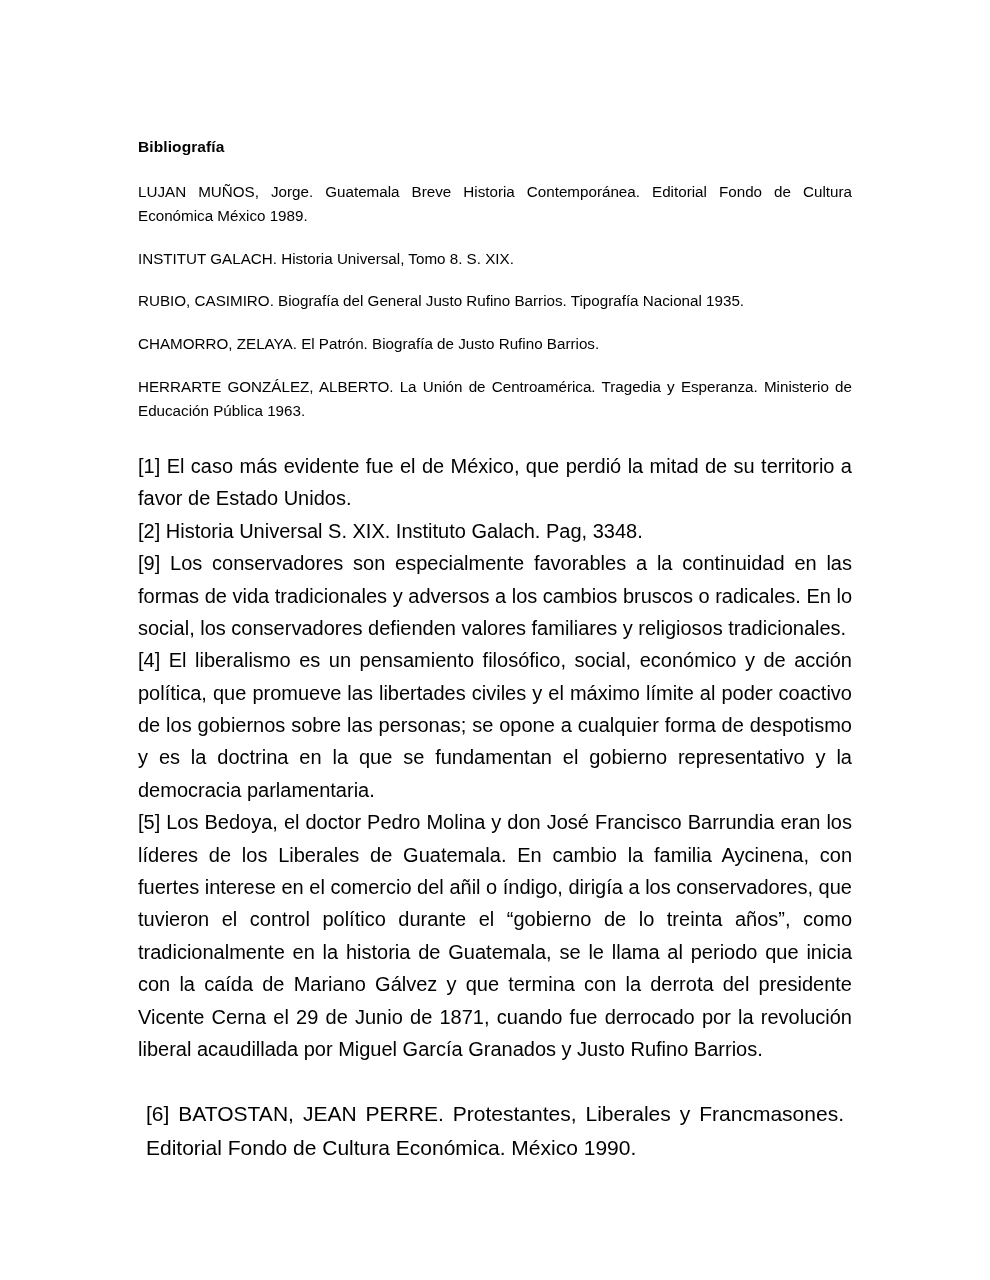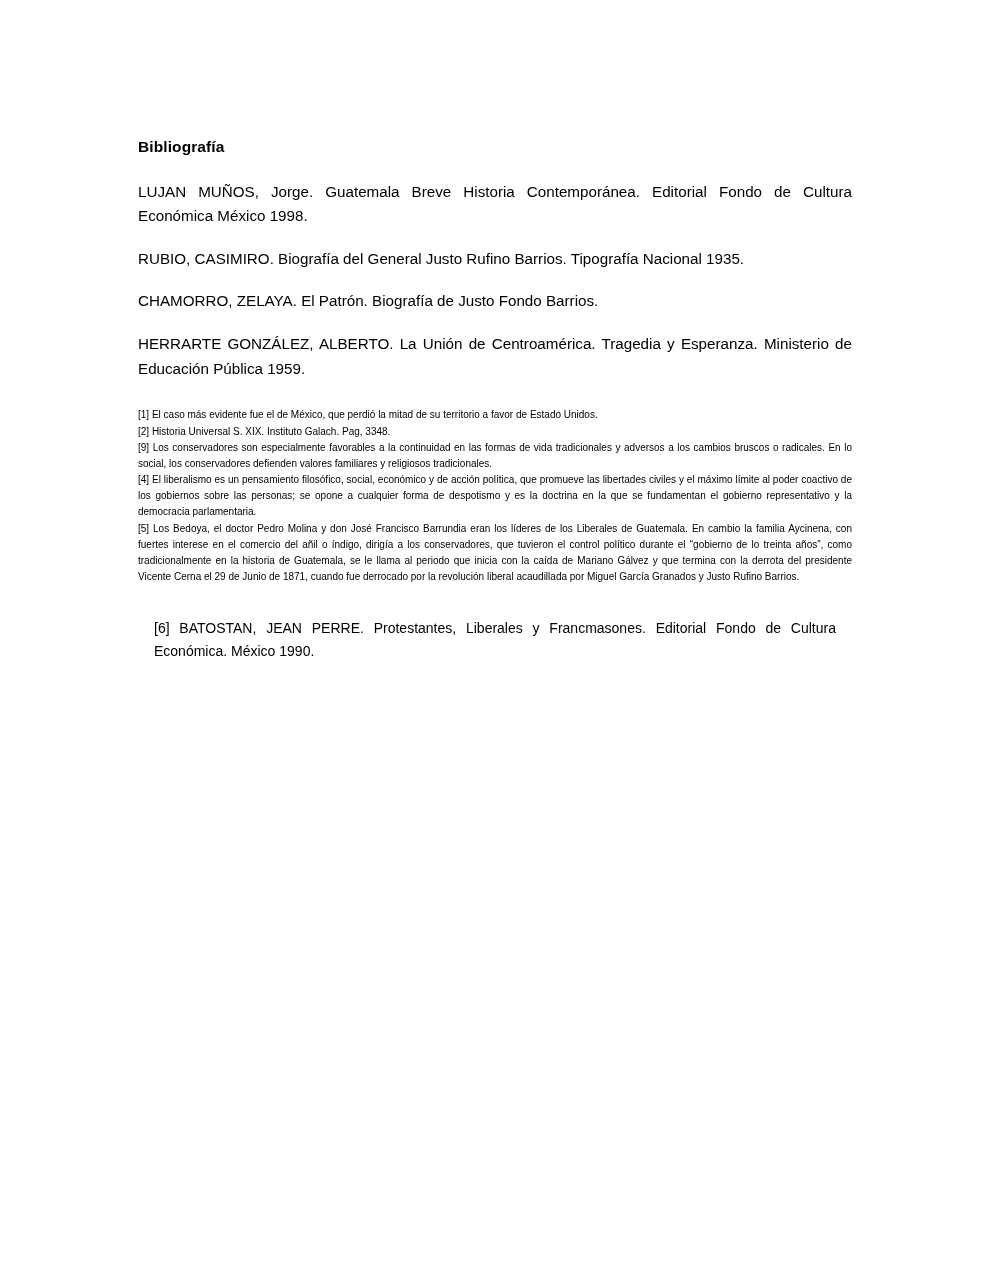--- a/index.html
+++ b/index.html
@@ -31,47 +31,48 @@
   .ref-para {
     font-size: 15.2px;
     line-height: 1.62;
     text-align: justify;
     margin: 0 0 18px 0;
   }
   .notes-block {
     margin-top: 26px;
   }
   .note-para {
-    font-size: 10px;
+    font-size: 20px;
     line-height: 1.62;
     text-align: justify;
     margin: 0 0 0 0;
   }
   .note-para.spaced-after {
     margin-bottom: 32px;
   }
   .last-note {
-    font-size: 14px;
+    font-size: 21px;
     line-height: 1.62;
     text-align: justify;
-    margin: 16px;
+    margin: 8px;
   }
 </style>
 </head>
 <body>
 
 <div class="page">
 
   <h1 class="doc-title">Bibliografía</h1>
 
   <div class="references">
-    <p class="ref-para">LUJAN MUÑOS, Jorge. Guatemala Breve Historia Contemporánea. Editorial Fondo de Cultura Económica México 1998.</p>
+    <p class="ref-para">LUJAN MUÑOS, Jorge. Guatemala Breve Historia Contemporánea. Editorial Fondo de Cultura Económica México 1989.</p>
+    <p class="ref-para">INSTITUT GALACH. Historia Universal, Tomo 8. S. XIX.</p>
     <p class="ref-para">RUBIO, CASIMIRO. Biografía del General Justo Rufino Barrios. Tipografía Nacional 1935.</p>
-    <p class="ref-para">CHAMORRO, ZELAYA. El Patrón. Biografía de Justo Fondo Barrios.</p>
-    <p class="ref-para">HERRARTE GONZÁLEZ, ALBERTO. La Unión de Centroamérica. Tragedia y Esperanza. Ministerio de Educación Pública 1959.</p>
+    <p class="ref-para">CHAMORRO, ZELAYA. El Patrón. Biografía de Justo Rufino Barrios.</p>
+    <p class="ref-para">HERRARTE GONZÁLEZ, ALBERTO. La Unión de Centroamérica. Tragedia y Esperanza. Ministerio de Educación Pública 1963.</p>
   </div>
 
   <div class="notes-block">
     <p class="note-para">[1] El caso más evidente fue el de México, que perdió la mitad de su territorio a favor de Estado Unidos.</p>
     <p class="note-para">[2] Historia Universal S. XIX. Instituto Galach. Pag, 3348.</p>
     <p class="note-para">[9] Los conservadores son especialmente favorables a la continuidad en las formas de vida tradicionales y adversos a los cambios bruscos o radicales. En lo social, los conservadores defienden valores familiares y religiosos tradicionales.</p>
     <p class="note-para">[4] El liberalismo es un pensamiento filosófico, social, económico y de acción política, que promueve las libertades civiles y el máximo límite al poder coactivo de los gobiernos sobre las personas; se opone a cualquier forma de despotismo y es la doctrina en la que se fundamentan el gobierno representativo y la democracia parlamentaria.</p>
     <p class="note-para spaced-after">[5] Los Bedoya, el doctor Pedro Molina y don José Francisco Barrundia eran los líderes de los Liberales de Guatemala. En cambio la familia Aycinena, con fuertes interese en el comercio del añil o índigo, dirigía a los conservadores, que tuvieron el control político durante el “gobierno de lo treinta años”, como tradicionalmente en la historia de Guatemala, se le llama al periodo que inicia con la caída de Mariano Gálvez y que termina con la derrota del presidente Vicente Cerna el 29 de Junio de 1871, cuando fue derrocado por la revolución liberal acaudillada por Miguel García Granados y Justo Rufino Barrios.</p>
     <p class="last-note">[6] BATOSTAN, JEAN PERRE. Protestantes, Liberales y Francmasones. Editorial Fondo de Cultura Económica. México 1990.</p>
   </div>

